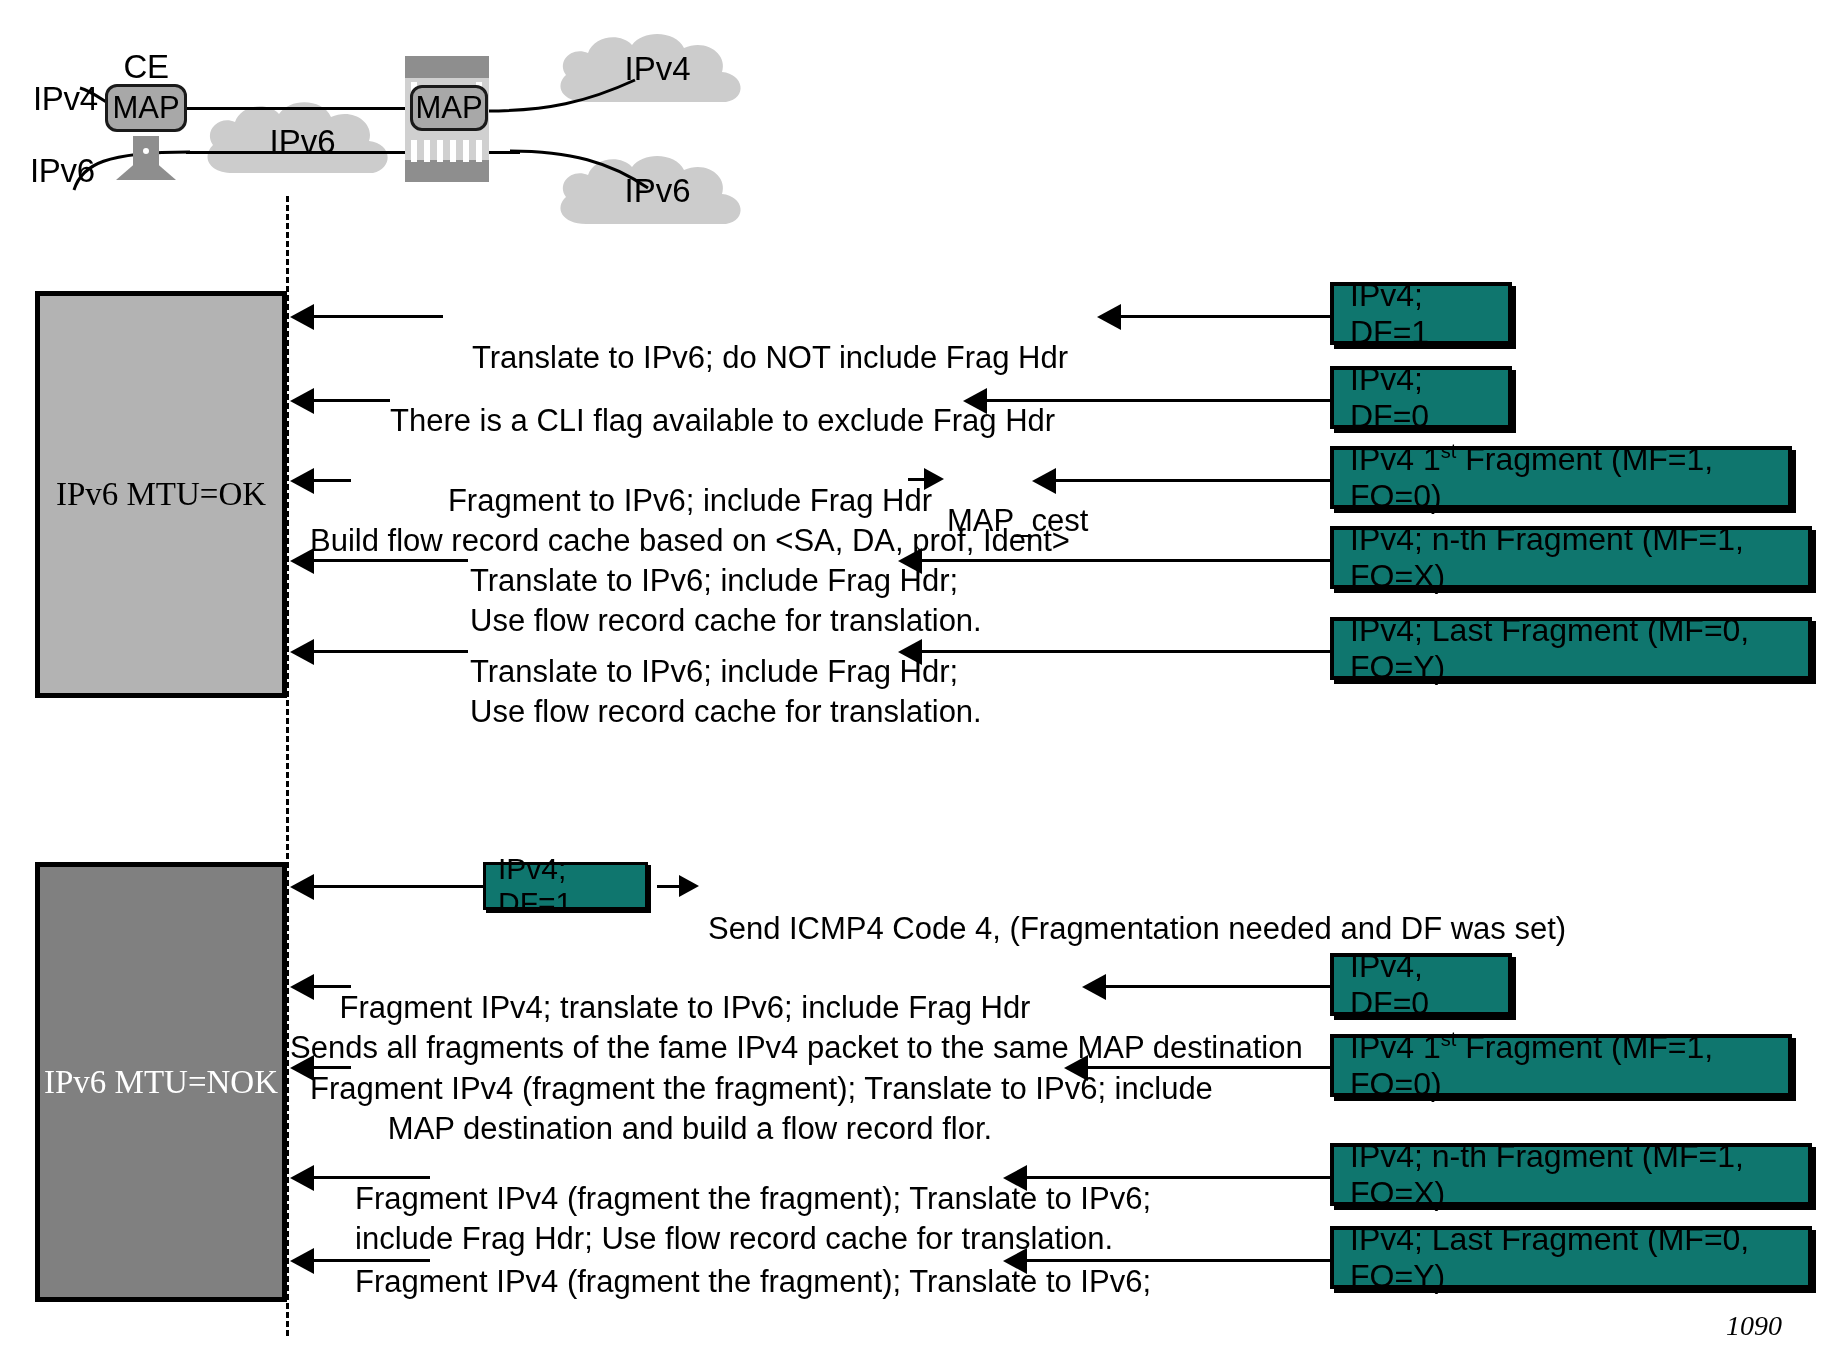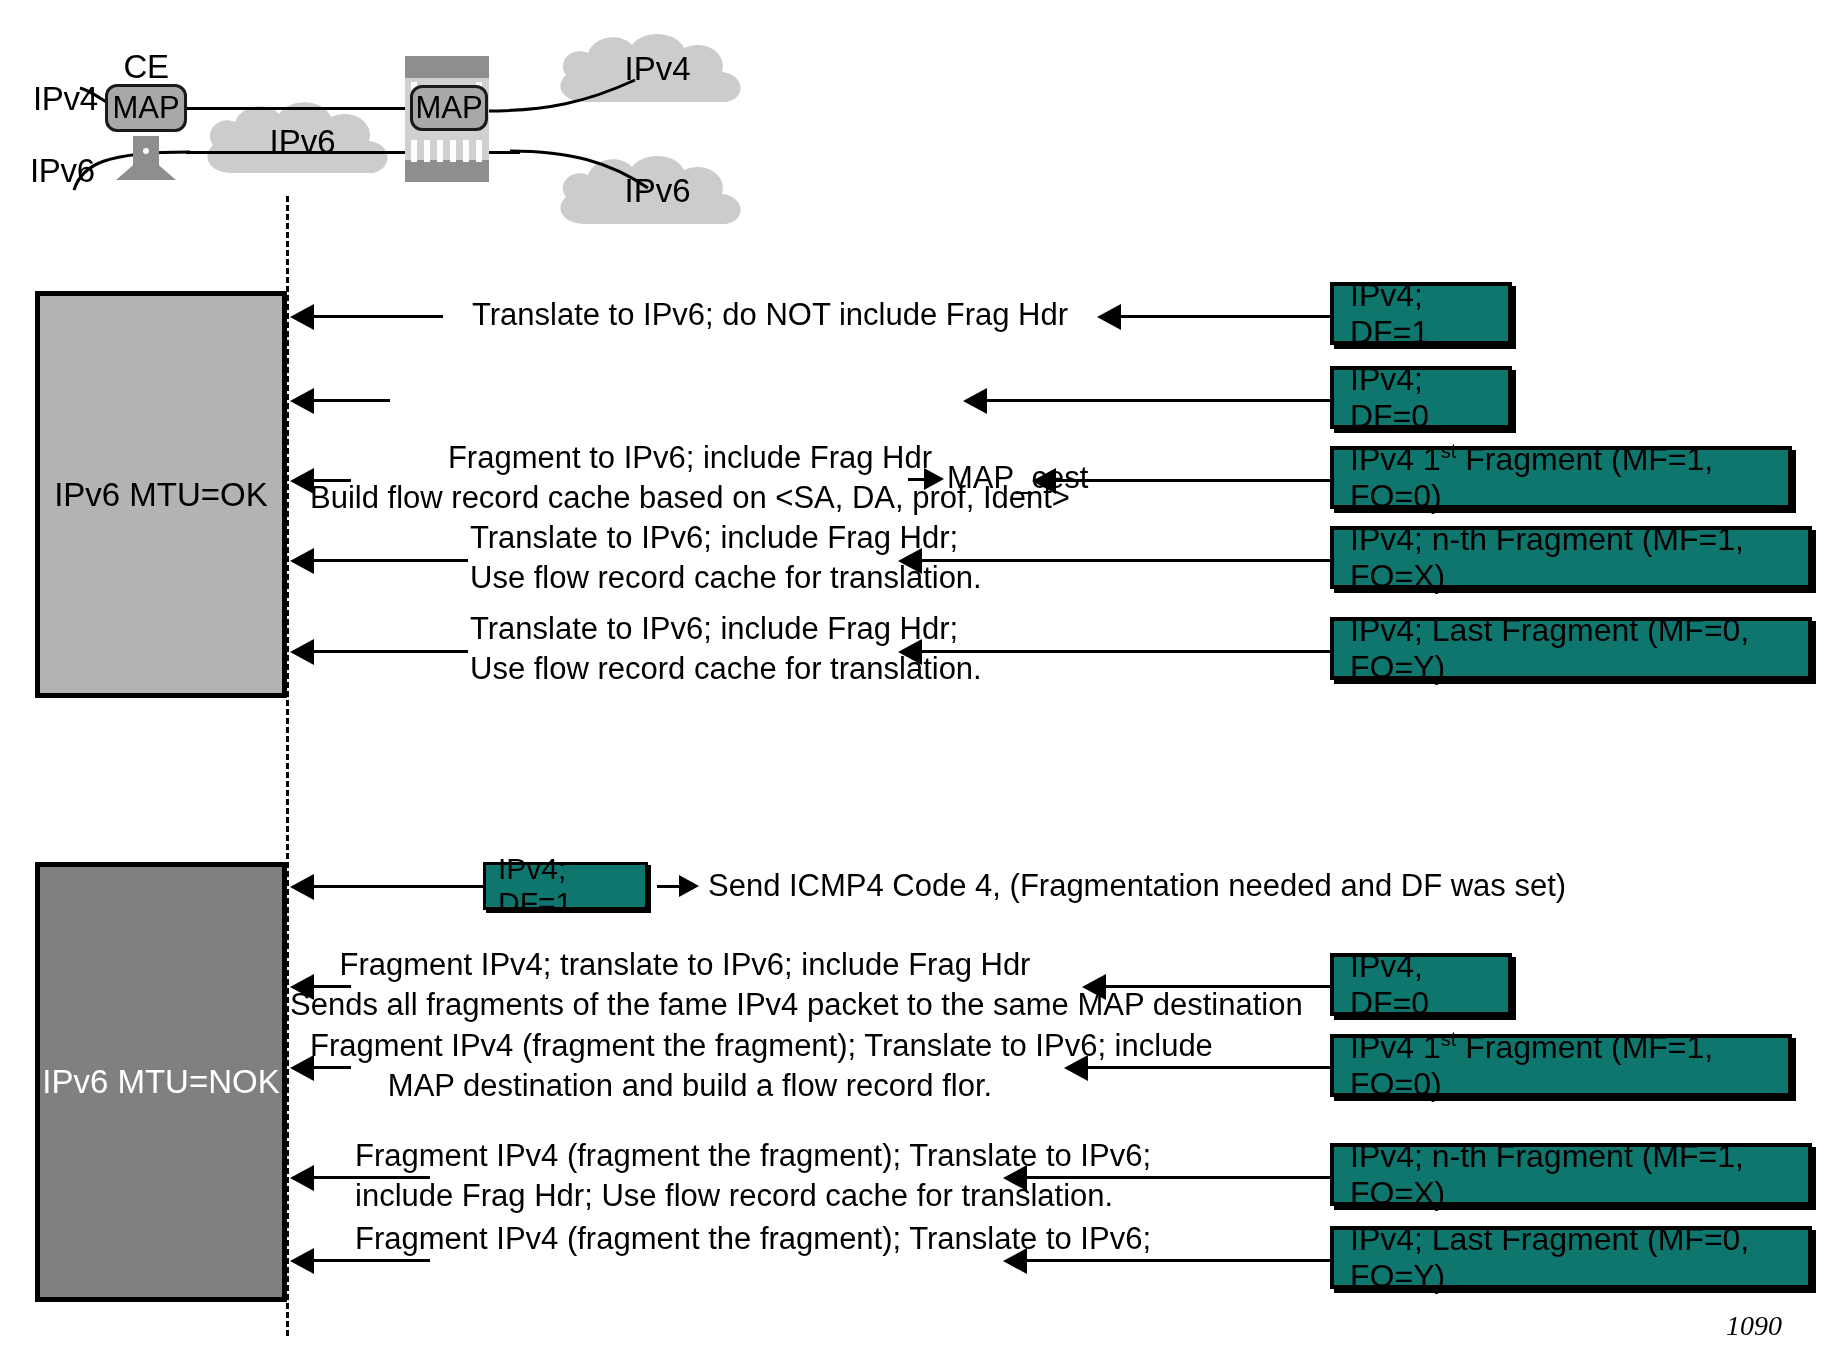--- a/index.html
+++ b/index.html
@@ -66,20 +66,21 @@
     border-left:3px dashed #000;
   }
 
   
   .statebox{
     position:absolute;
     border:5px solid #000;
     box-sizing:border-box;
     display:flex;align-items:center;justify-content:center;
     font-size:33px;
+    font-family:Liberation Serif, serif;
   }
   .state-ok{background:#b3b3b3;color:#000;}
   .state-nok{background:#808080;color:#fff;}
 
   
   .pktbox{
     position:absolute;
     background:#0f766e;
     border:4px solid #000;
     box-sizing:border-box;
@@ -92,20 +93,21 @@
   .pktbox.thin{border-width:3px;box-shadow:3px 3px 0 #000;}
   .pktbox sup{font-size:20px;vertical-align:super;line-height:0;}
 
   
   .flowtext{
     position:absolute;
     text-align:center;
     font-size:31px;
     line-height:40px;
     color:#000;
+    margin-top:43px;
   }
   .flowtext .ln{display:block;white-space:nowrap;}
 
   
   .arrowline{position:absolute;height:3px;background:#000;}
   .arrowhead-l{
     position:absolute;
     width:0;height:0;
     border-top:13px solid transparent;
     border-bottom:13px solid transparent;
@@ -227,20 +229,21 @@
   </div>
   <div class="arrowhead-l" style="left:1097px;top:304px;"></div>
   <div class="arrowline" style="left:1119px;top:315px;width:213px;"></div>
   <div class="pktbox" style="left:1330px;top:282px;width:182px;height:63px;">
     <span>IPv4; DF=1</span>
   </div>
 
   <div class="arrowhead-l" style="left:290px;top:388px;"></div>
   <div class="arrowline" style="left:313px;top:399px;width:77px;"></div>
   <div class="flowtext" style="left:390px;top:358px;width:570px;">
+    <span class="ln">There is a CLI flag available to exclude Frag Hdr</span>
   </div>
   <div class="arrowhead-l" style="left:963px;top:388px;"></div>
   <div class="arrowline" style="left:985px;top:399px;width:345px;"></div>
   <div class="pktbox" style="left:1330px;top:366px;width:182px;height:63px;">
     <span>IPv4; DF=0</span>
   </div>
 
   <div class="arrowhead-l" style="left:290px;top:468px;"></div>
   <div class="arrowline" style="left:313px;top:479px;width:38px;"></div>
   <div class="flowtext" style="left:300px;top:438px;width:780px;">

